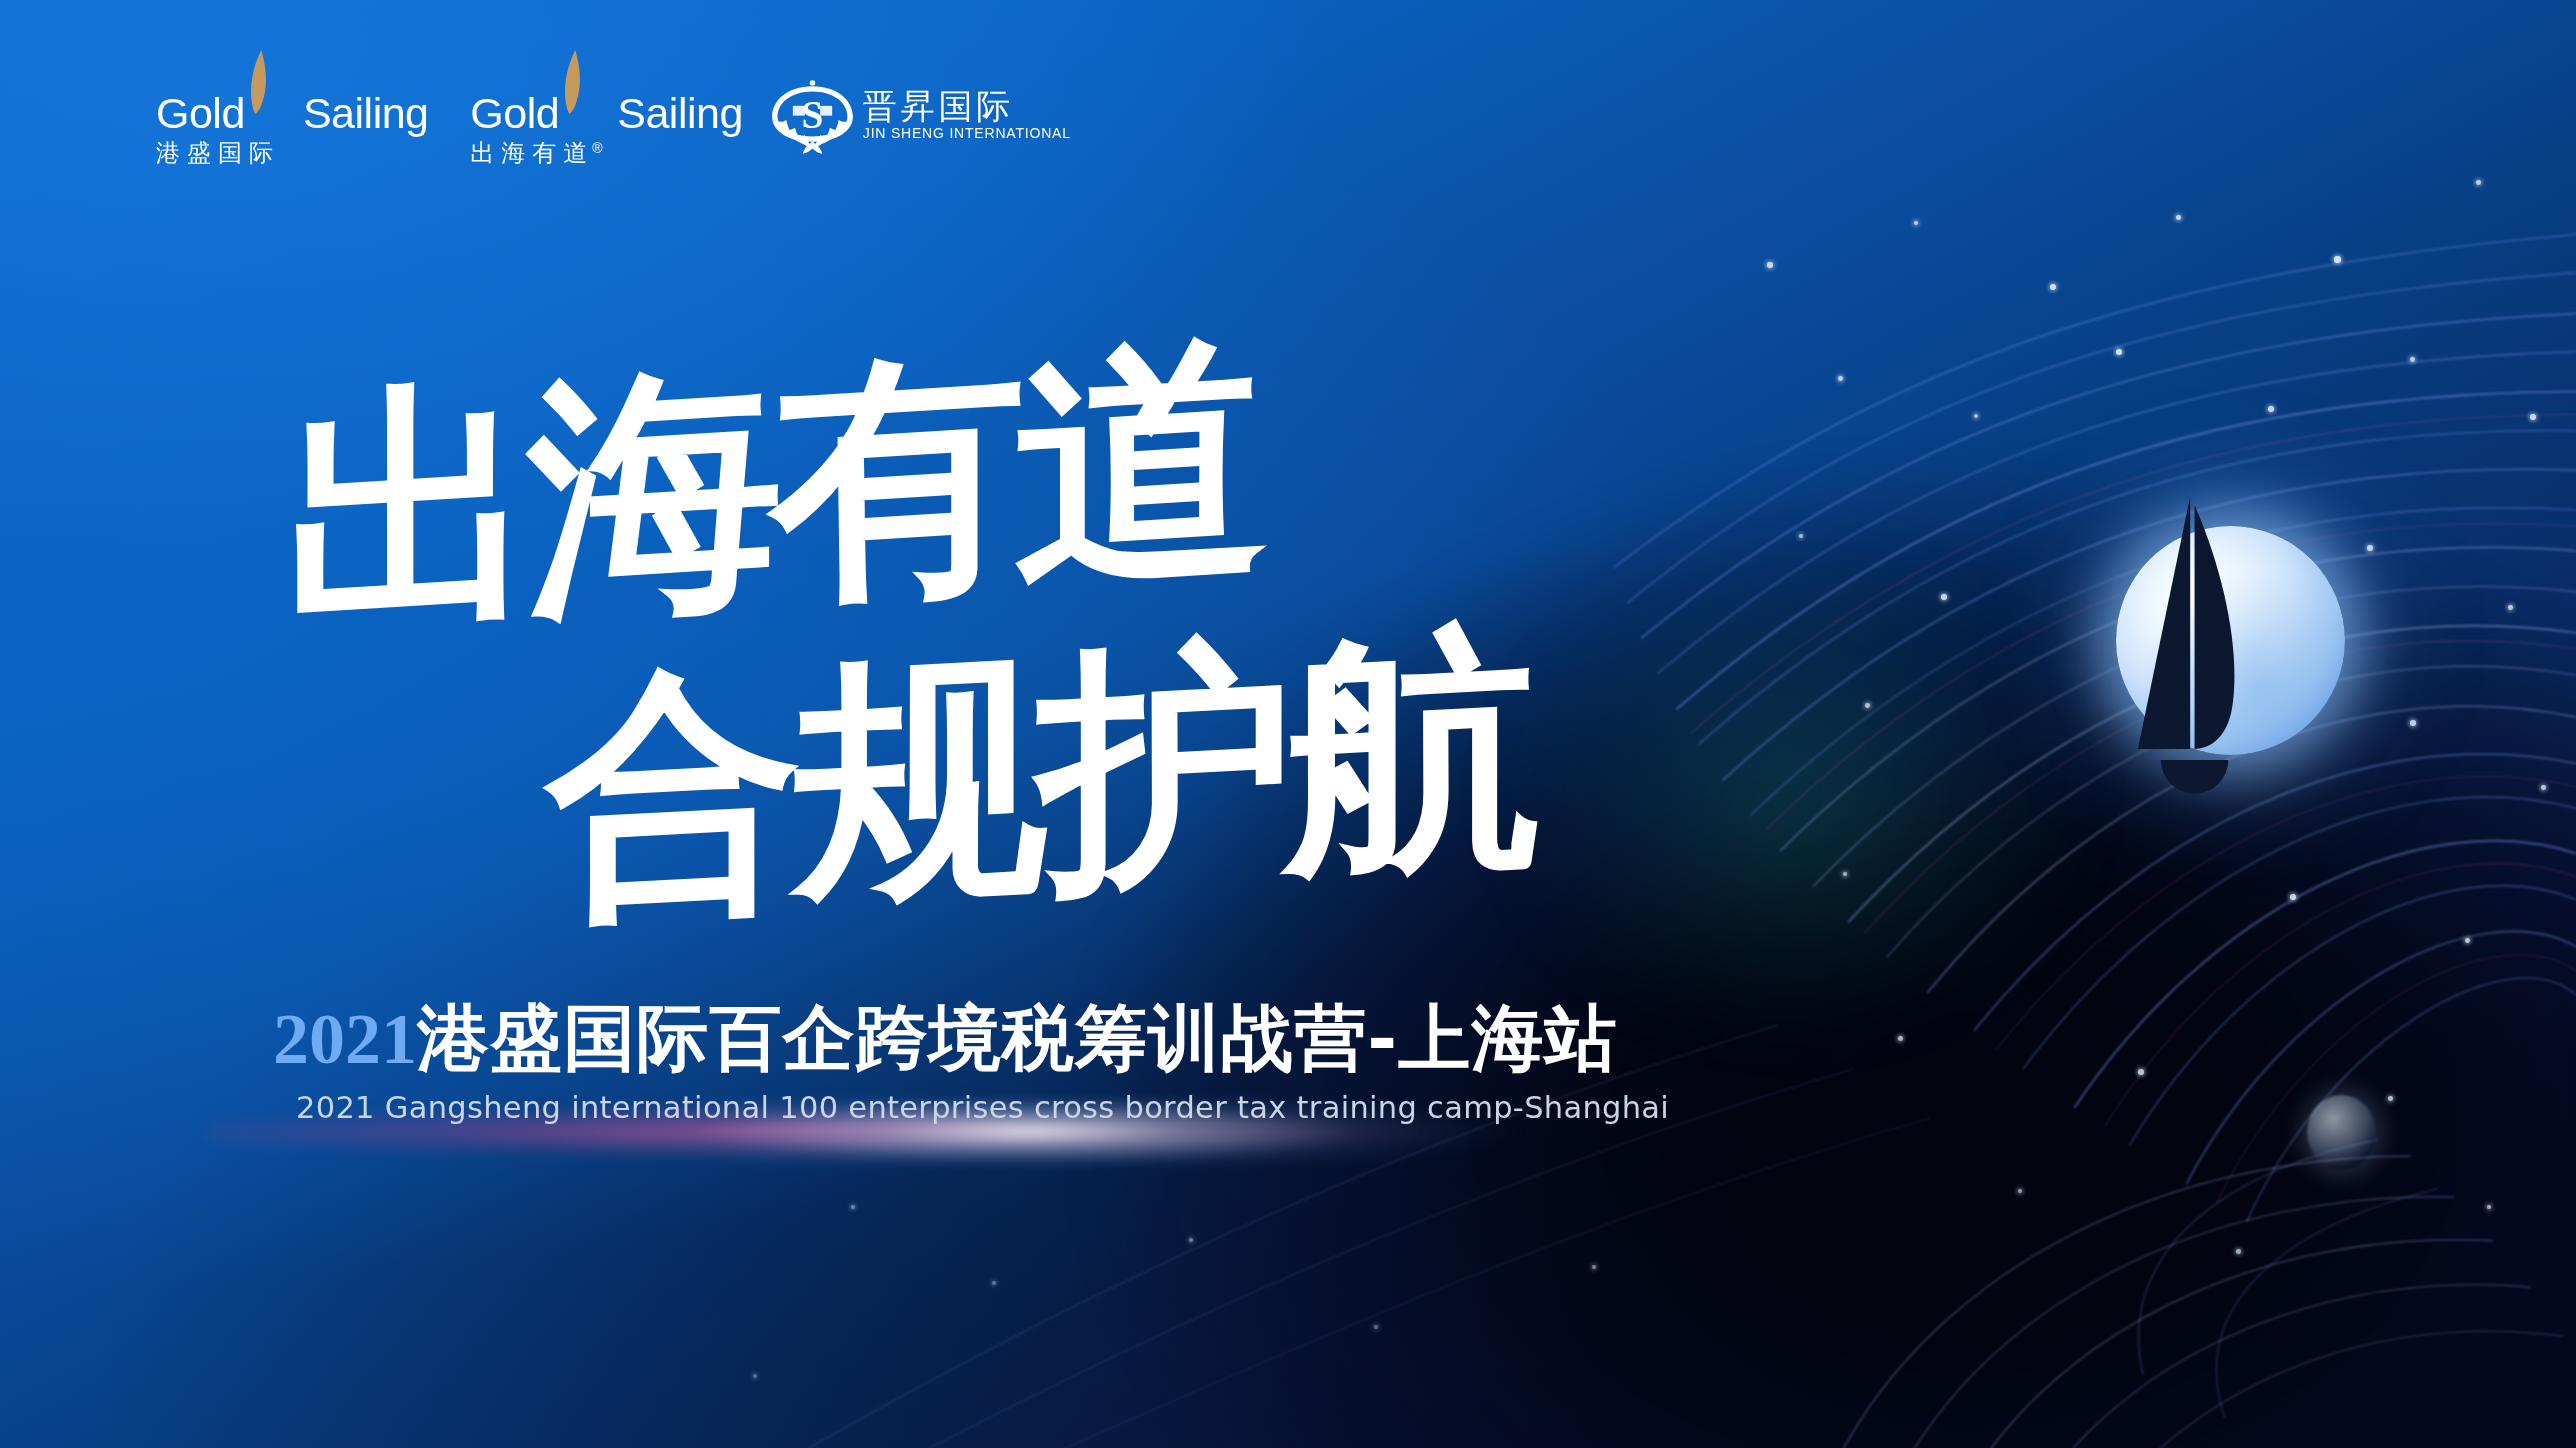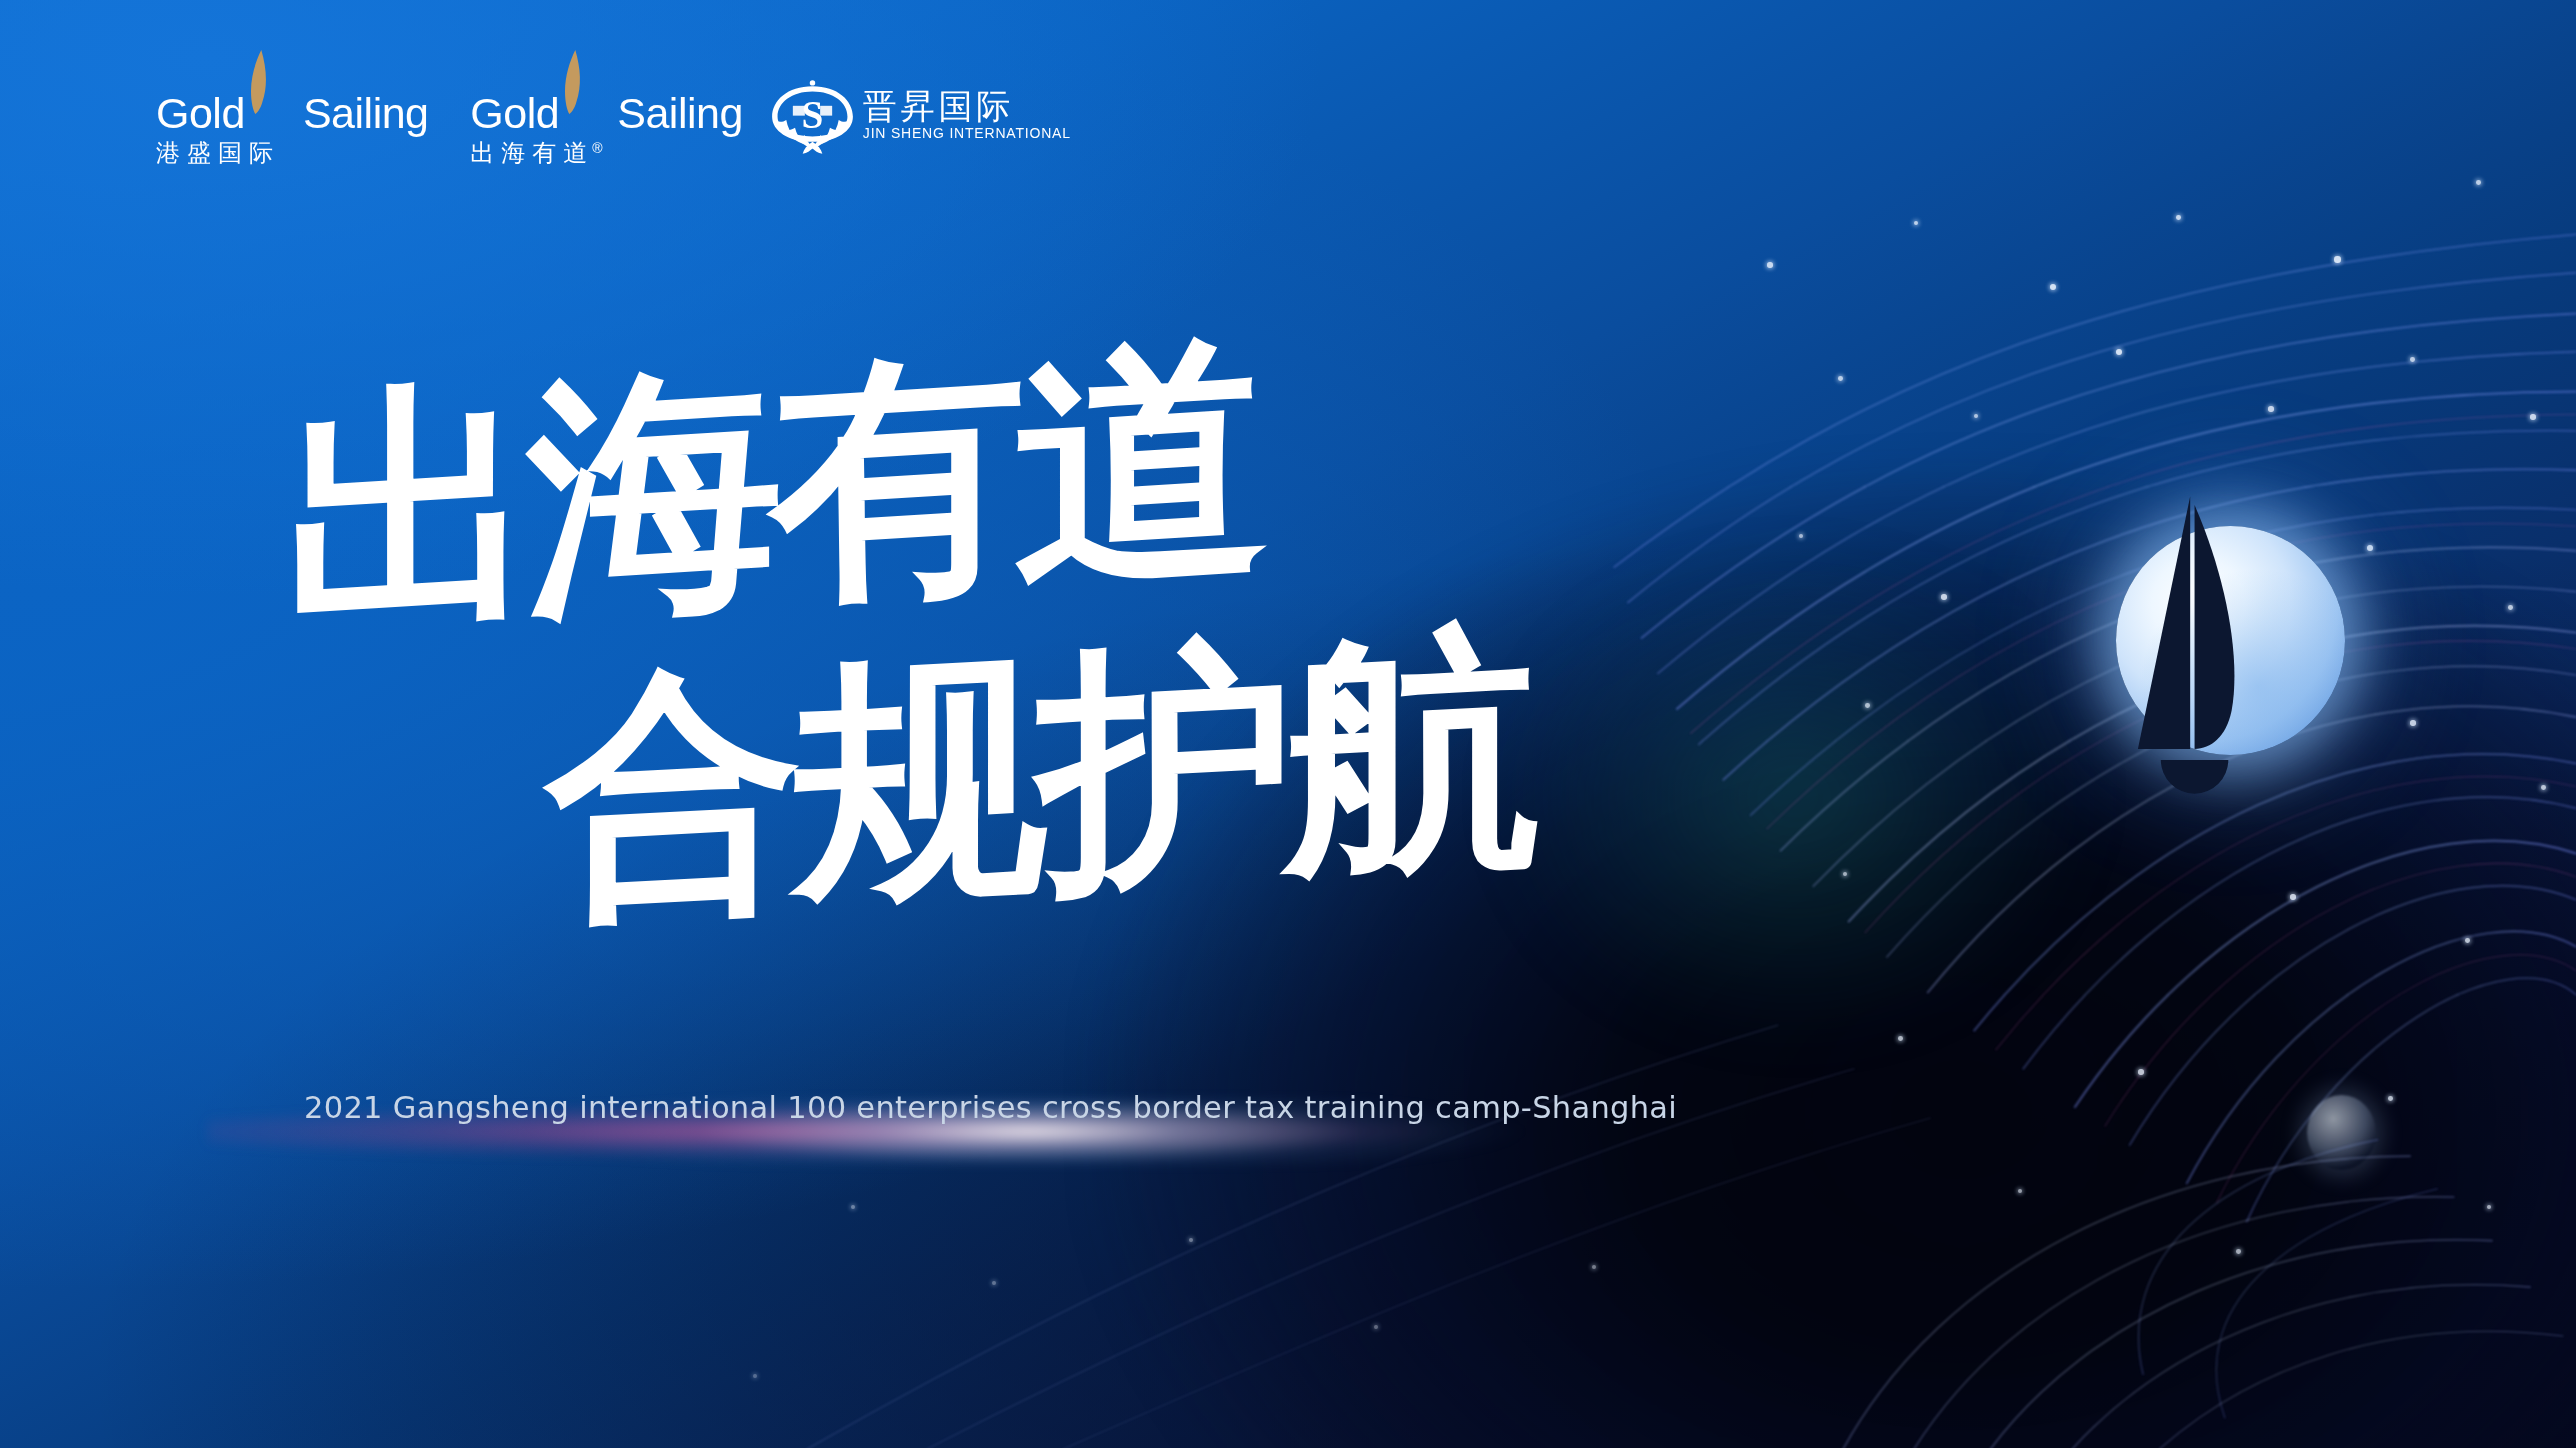--- a/index.html
+++ b/index.html
@@ -107,21 +107,21 @@
     pointer-events:none;
   }
   .sub-cn{
     position:absolute; left:273px; top:1002px;
     font-size:72px; line-height:1; white-space:nowrap;
     font-family:"DejaVu Sans", sans-serif; font-weight:700;
     color:#ffffff; letter-spacing:1.1px;
   }
   .sub-cn .yr{ color:#6eabf2; font-family:"Liberation Serif", serif; font-weight:700; letter-spacing:0; }
   .sub-en{
-    position:absolute; left:304px; top:1093px;
+    position:absolute; left:296px; top:1093px;
     font-size:30.5px; line-height:1; white-space:nowrap;
     color:#c8d5e6; letter-spacing:0.3px;
     font-family:"DejaVu Sans", sans-serif;
   }
 </style>
 </head>
 <body>
 
 <div class="stage">
 
@@ -318,17 +318,20 @@
 
   <div class="headline">
     <svg viewBox="0 0 2700 1200" xmlns="http://www.w3.org/2000/svg">
       <text class="cal-ch" x="0" y="470" font-size="470" transform="skewY(-3.5) translate(0,40)" letter-spacing="-24">出海有道</text>
       <text class="cal-ch" x="480" y="1020" font-size="470" transform="skewY(-3) translate(0,35)" letter-spacing="-18">合规护航</text>
     </svg>
   </div>
 
   <div class="flare"></div>
 
+  <div class="sub-cn">
+    <span class="yr">2021</span><span>港盛国际百企跨境税筹训战营-上海站</span>
+  </div>
 
   <div class="sub-en">2021 Gangsheng international 100 enterprises cross border tax training camp-Shanghai</div>
 
 </div>
 
 
 </body></html>

